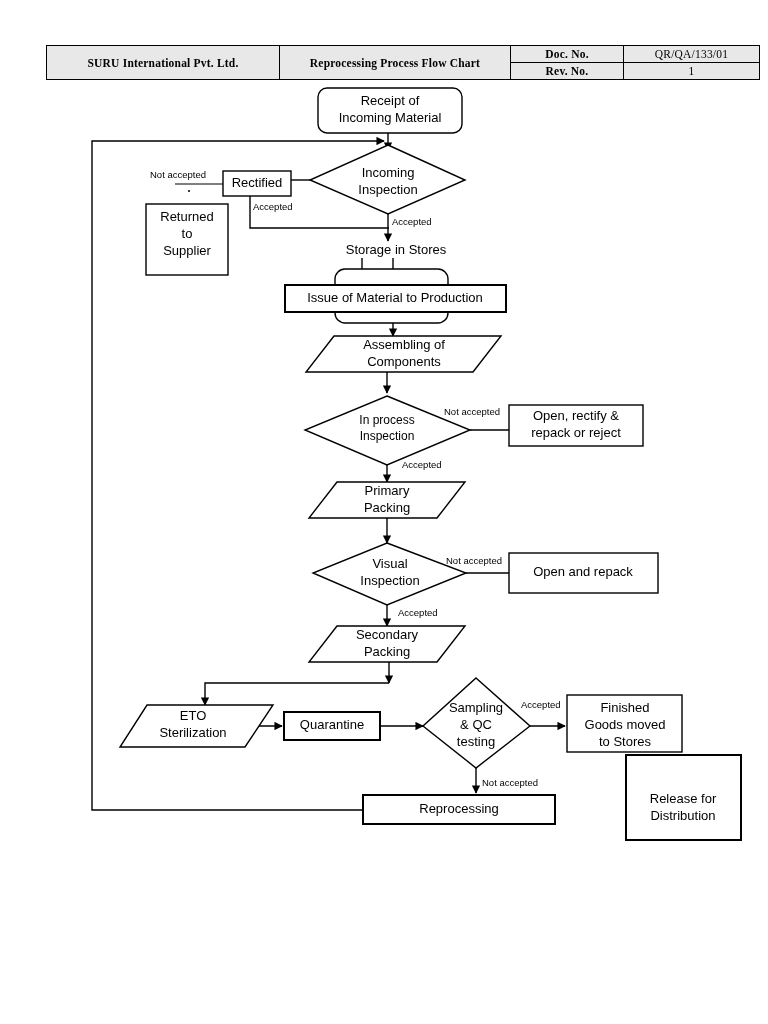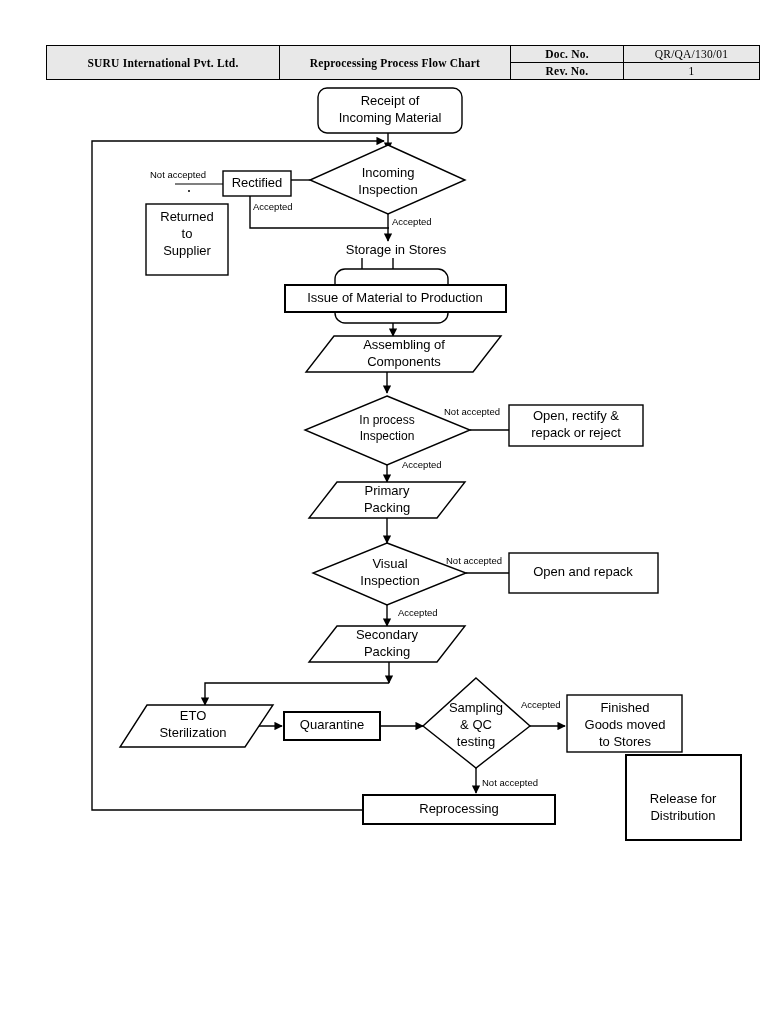--- a/index.html
+++ b/index.html
@@ -84,21 +84,21 @@
 </style>
 </head>
 <body>
 
 <table class="hdr-table">
   <tbody>
       <tr>
     <td class="hdr-company" rowspan="2">SURU International Pvt. Ltd.</td>
     <td class="hdr-title" rowspan="2">Reprocessing Process Flow Chart</td>
     <td class="hdr-key">Doc. No.</td>
-    <td class="hdr-val">QR/QA/130/01</td>
+    <td class="hdr-val">QR/QA/133/01</td>
   </tr>
   <tr>
     <td class="hdr-key">Rev. No.</td>
     <td class="hdr-val">1</td>
   </tr>
 </tbody>
   </table>
 
 <svg id="flow-canvas" viewBox="0 0 768 1024">
   <defs>

